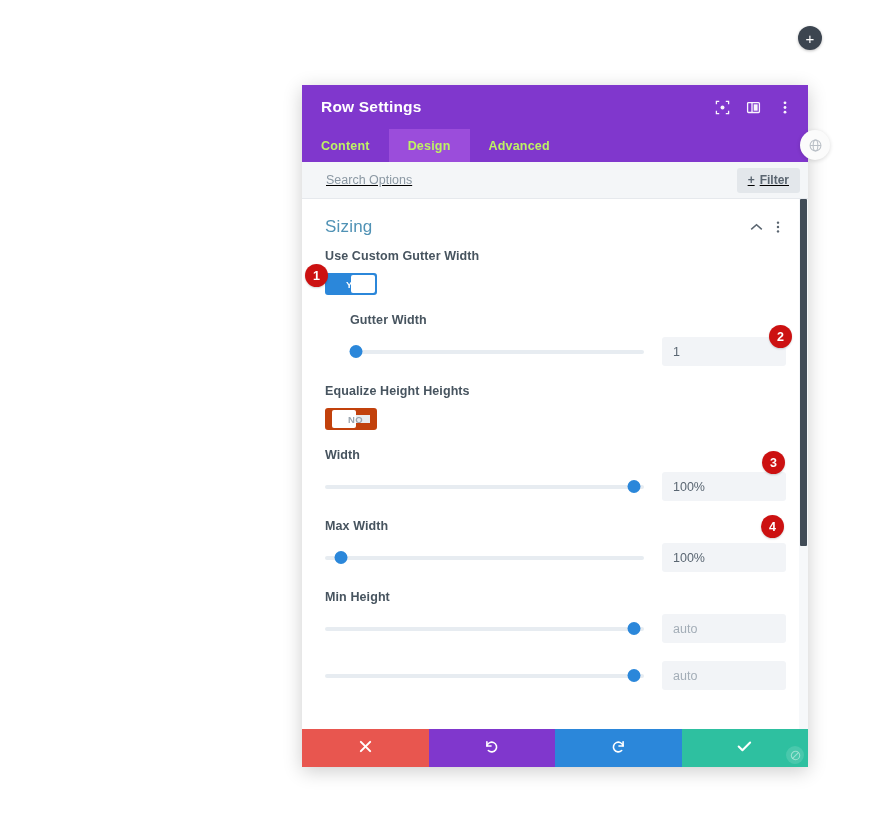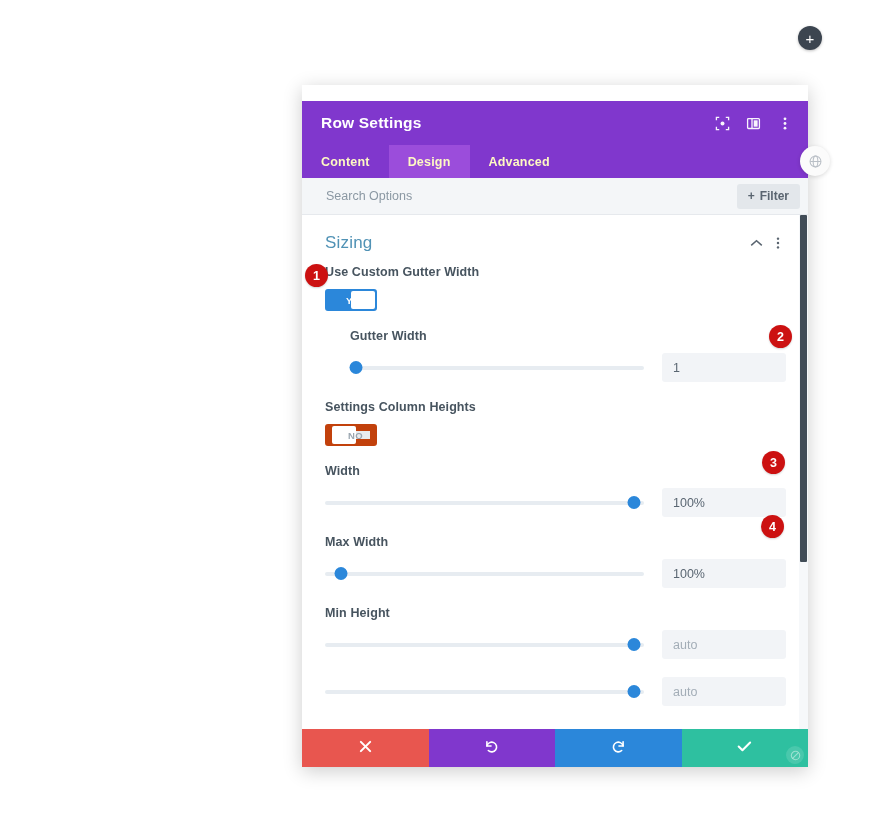--- a/index.html
+++ b/index.html
@@ -50,21 +50,20 @@
 
   
   .modal-header {
     height: 44px;
     background: #7e3bd0;
     background: #8037cd;
     display: flex;
     align-items: center;
     padding: 0 16px 0 19px;
     flex: 0 0 auto;
-    margin-top: 16px;
   }
   .modal-title {
     color: #ffffff;
     font-size: 15.5px;
     font-weight: bold;
     letter-spacing: .2px;
     flex: 1 1 auto;
   }
   .header-icons {
     display: flex;
@@ -87,21 +86,21 @@
     height: 33px;
     background: #8037cd;
     display: flex;
     flex: 0 0 auto;
     position: relative;
   }
   .tab {
     padding: 0 19px;
     display: flex;
     align-items: center;
-    color: #fef9c3;
+    color: #bef264;
     font-size: 12.5px;
     font-weight: bold;
     cursor: pointer;
     letter-spacing: .2px;
   }
   .tab.active { background: #9b4ddb; }
 
   
   #locale-globe-badge {
     position: absolute;
@@ -121,20 +120,21 @@
 
   
   .search-row {
     height: 36px;
     background: #f4f6f8;
     border-bottom: 1px solid #e6e9ed;
     display: flex;
     align-items: center;
     padding: 0 8px 0 22px;
     flex: 0 0 auto;
+    text-decoration: underline;
   }
   #search-input {
     flex: 1 1 auto;
     border: 0;
     background: transparent;
     outline: none;
     font-family: "Liberation Sans", sans-serif;
     font-size: 12.5px;
     color: #6e7b86;
   }
@@ -446,21 +446,21 @@
         <div class="field-row">
           <div class="slider-wrap">
             <div class="slider-track"></div>
             <div class="slider-knob" style="left:2%;"></div>
           </div>
           <div class="value-box">1</div>
         </div>
       </div>
 
       <div class="field" style="padding-bottom:18px;">
-        <div class="field-label">Settings Column Heights</div>
+        <div class="field-label">Equalize Height Heights</div>
         <div class="field-row">
           <div class="toggle off">
             <span class="knob"></span>
             <span class="tlabel">NO</span>
           </div>
         </div>
       </div>
 
       <div class="field" style="padding-bottom:18px;">
         <div class="field-label">Width</div>

